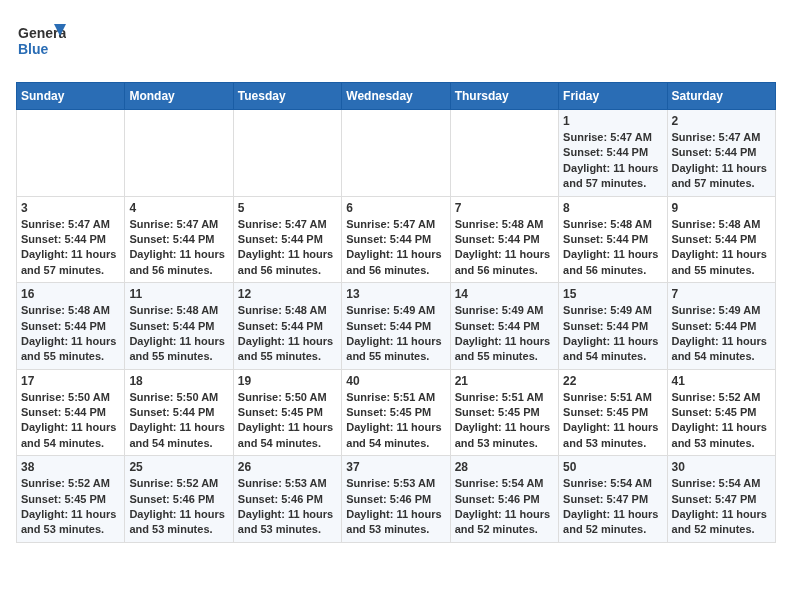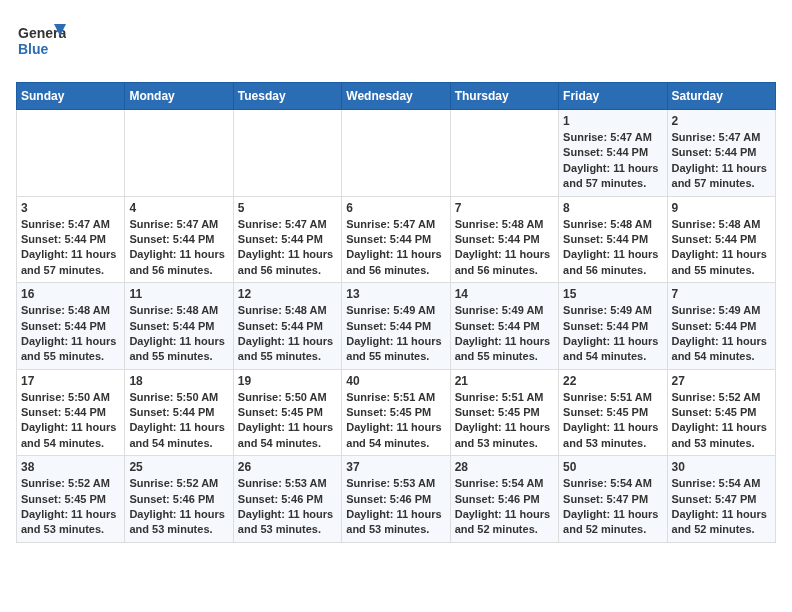--- a/index.html
+++ b/index.html
@@ -262,21 +262,21 @@
 and 53 minutes.</div>
         </td>
         <td>
           <span class="day-num">22</span>
           <div class="cell-info" style="white-space: pre-line;">Sunrise: 5:51 AM
 Sunset: 5:45 PM
 Daylight: 11 hours
 and 53 minutes.</div>
         </td>
         <td>
-          <span class="day-num">27</span>
+          <span class="day-num">41</span>
           <div class="cell-info" style="white-space: pre-line;">Sunrise: 5:52 AM
 Sunset: 5:45 PM
 Daylight: 11 hours
 and 53 minutes.</div>
         </td>
       </tr>
       <tr>
         <td>
           <span class="day-num">38</span>
           <div class="cell-info" style="white-space: pre-line;">Sunrise: 5:52 AM

